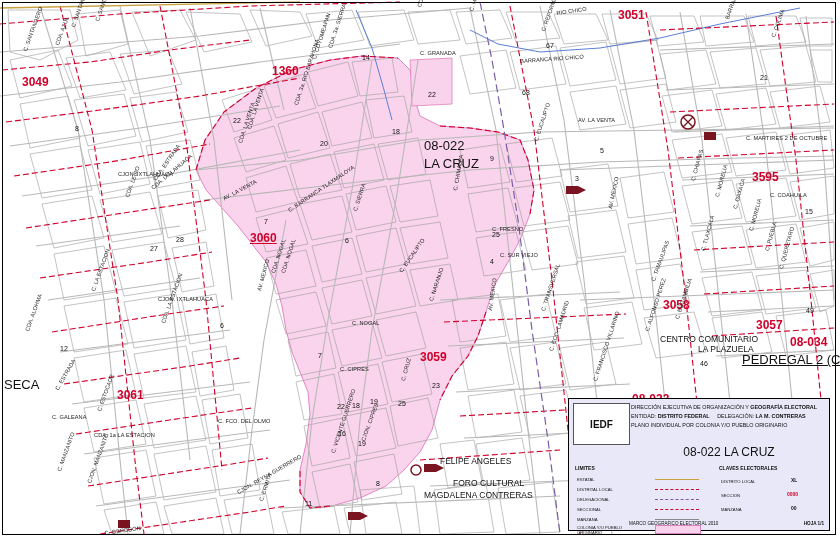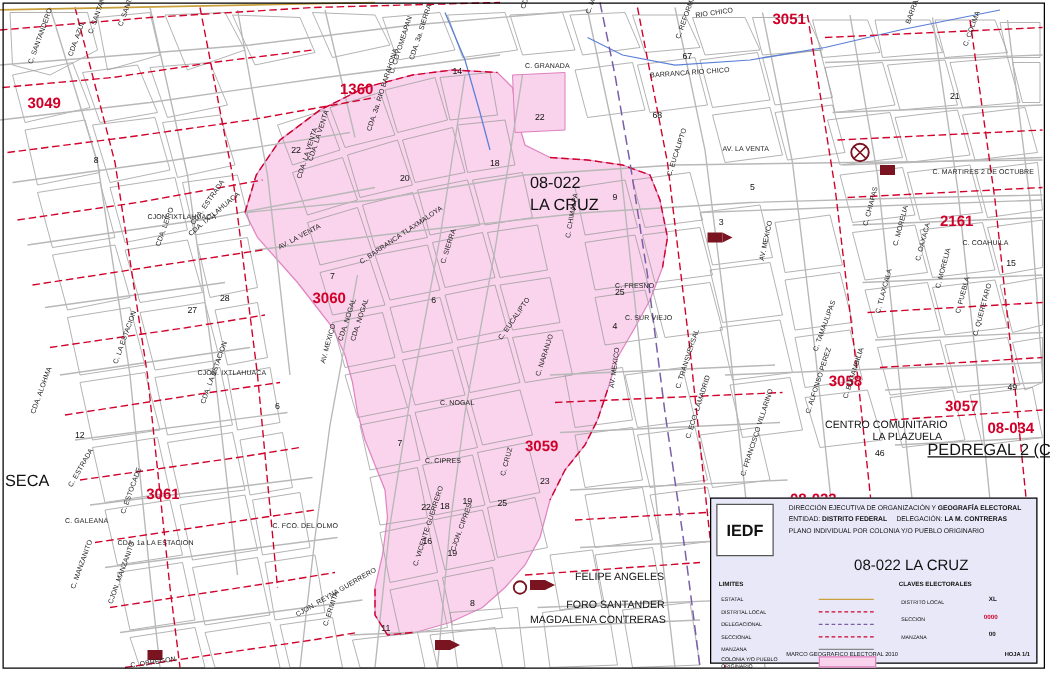--- a/index.html
+++ b/index.html
@@ -65,24 +65,24 @@
 
   
   .legend{
     position:absolute;
     left:568px;top:398px;width:262px;height:133px;
     background:#e8e8f8;
     border:1px solid #000;
     box-sizing:border-box;
   }
   .legend .logo{
-    position:absolute;left:4px;top:4px;width:46px;height:42px;
+    position:absolute;left:4px;top:4px;width:57px;height:42px;
     background:#ffffff;border:1px solid #555;box-sizing:border-box;
     display:flex;align-items:center;justify-content:center;
-    font-size:13px;font-weight:bold;color:#111;
+    font-size:10px;font-weight:bold;color:#111;
   }
   .legend .hdr{
     position:absolute;left:62px;top:4px;width:196px;
     font-size:5.4px;color:#111;line-height:9px;
   }
   .legend .hdr b{font-weight:bold;}
   .legend .title{
     position:absolute;left:62px;top:46px;width:196px;
     text-align:center;font-size:12px;color:#111;
   }
@@ -379,25 +379,25 @@
   </svg>
 
   <div class="frame"></div>
 
   <div class="bigtitle" style="left:424px;top:138px;">08-022</div>
   <div class="bigtitle" style="left:424px;top:156px;">LA CRUZ</div>
 
 <div class="colonia-num" style="left: 22px; top: 75px;">3049</div>
     <div class="colonia-num" style="left: 272px; top: 64px;">1360</div>
     <div class="colonia-num" style="left: 618px; top: 8px;">3051</div>
-    <div class="colonia-num" style="left: 752px; top: 170px;">2161</div>
+    <div class="colonia-num" style="left: 752px; top: 170px;">3595</div>
     <div class="colonia-num" style="left: 756px; top: 318px;">3057</div>
     <div class="colonia-num" style="left: 663px; top: 298px;">3058</div>
     <div class="colonia-num" style="left: 420px; top: 350px;">3059</div>
-    <div class="colonia-num" style="left: 250px; top: 231px;">3060</div>
+    <div class="colonia-num" style="left: 250px; top: 231px; text-decoration: underline;">3060</div>
     <div class="colonia-num" style="left: 117px; top: 388px;">3061</div>
     <div class="colonia-num" style="left: 790px; top: 335px;">08-034</div>
     <div class="colonia-num" style="left: 632px; top: 392px;">08-023</div>
     <div class="lbl street" style="left: 578px; top: 117px;">AV. LA VENTA</div>
     <div class="lbl street" style="left: 222px; top: 196px; transform: rotate(-28deg);">AV. LA VENTA</div>
     <div class="lbl street" style="left: 487px; top: 310px; transform: rotate(-82deg);">AV. MEXICO</div>
     <div class="lbl street" style="left: 607px; top: 208px; transform: rotate(-78deg);">AV. MEXICO</div>
     <div class="lbl street" style="left: 452px; top: 190px; transform: rotate(-80deg);">C. CHIMALPA</div>
     <div class="lbl street" style="left: 287px; top: 208px; transform: rotate(-34deg);">C. BARRANCA TLAXMALOYA</div>
     <div class="lbl street" style="left: 311px; top: 58px; transform: rotate(-72deg);">C. COYOMEAPAN</div>
@@ -492,23 +492,23 @@
     <div class="manzana" style="left: 398px; top: 400px;">25</div>
     <div class="manzana" style="left: 338px; top: 430px;">16</div>
     <div class="manzana" style="left: 358px; top: 440px;">19</div>
     <div class="manzana" style="left: 305px; top: 500px;">11</div>
     <div class="manzana" style="left: 376px; top: 480px;">8</div>
     <div class="manzana" style="left: 806px; top: 307px;">49</div>
     <div class="manzana" style="left: 700px; top: 360px;">46</div>
     <div class="manzana" style="left: 60px; top: 345px;">12</div>
     <div class="placename" style="left: 660px; top: 334px;">CENTRO COMUNITARIO</div>
     <div class="placename" style="left: 678px; top: 344px; padding-left: 20px;">LA PLAZUELA</div>
-    <div class="placename" style="left: 453px; top: 478px;">FORO SANTANDER</div>
+    <div class="placename" style="left: 453px; top: 478px;">FORO CULTURAL</div>
     <div class="placename" style="left: 424px; top: 490px;">MAGDALENA CONTRERAS</div>
-    <div class="placename" style="left: 460px; top: 456px; text-align: center;">FELIPE ANGELES</div>
+    <div class="placename" style="left: 440px; top: 456px; text-align: center;">FELIPE ANGELES</div>
     <div class="bigplace" style="left: 4px; top: 377px;">SECA</div>
     <div class="bigplace" style="left: 742px; top: 352px; text-decoration: underline;">PEDREGAL 2 (C</div>
   </div>
 
 <div class="legend">
   <div class="logo">
     <span>IEDF</span>
   </div>
   <div class="hdr">
     <div>

